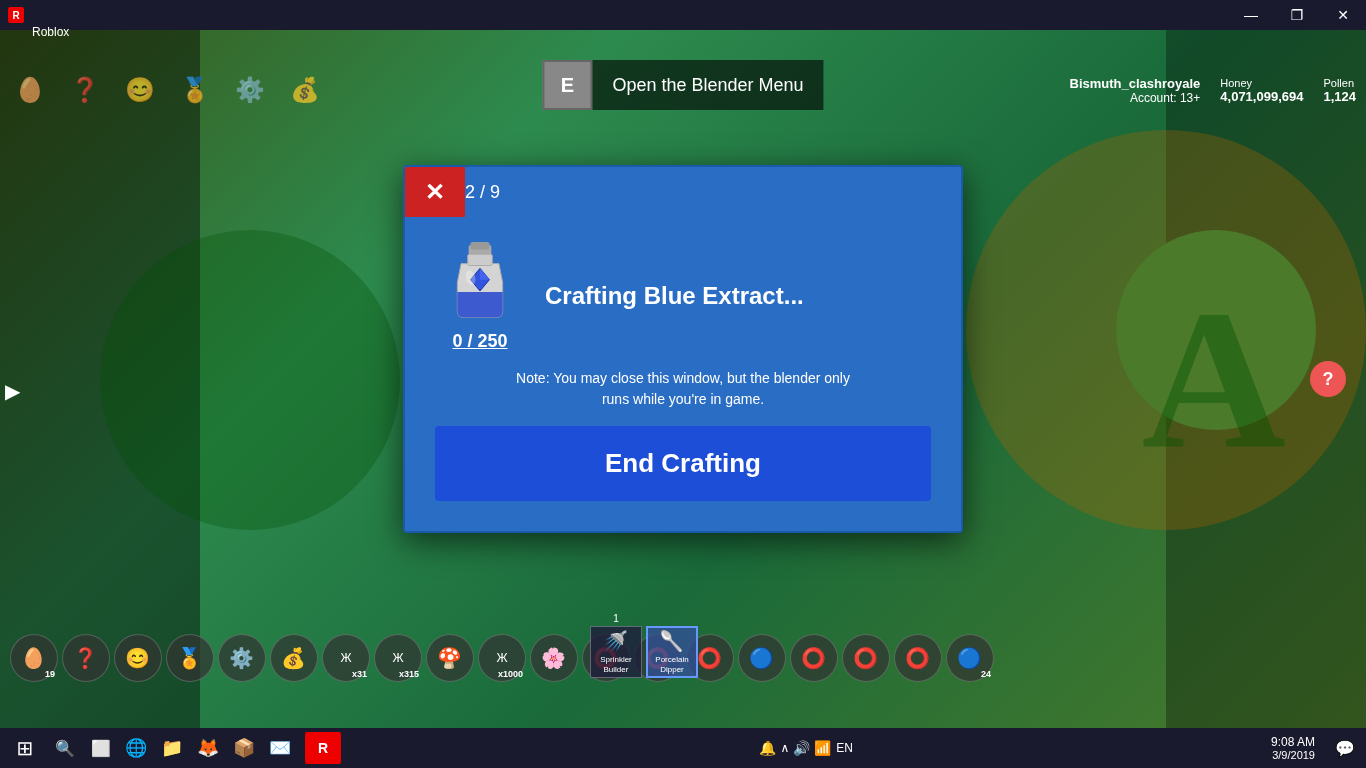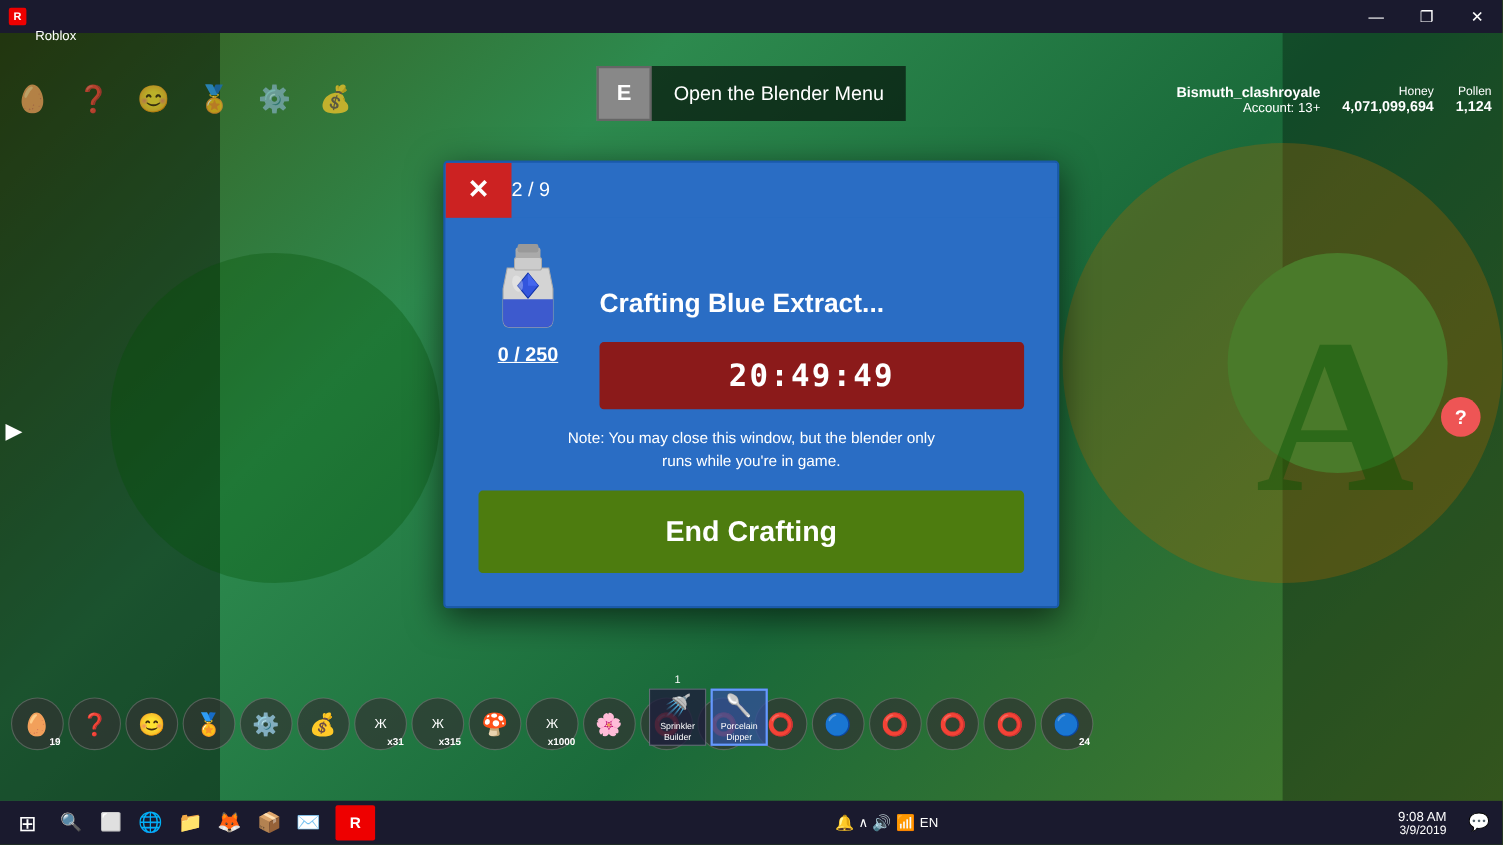--- a/index.html
+++ b/index.html
@@ -127,21 +127,21 @@
       align-items: center;
       gap: 20px;
     }
     #user-info {
       text-align: right;
       color: white;
       font-size: 12px;
     }
     #user-name { font-weight: bold; font-size: 13px; }
     #honey-info, #pollen-info {
-      text-align: right;
+      text-align: left;
       color: white;
     }
     .stat-label { font-size: 11px; }
     .stat-value { font-size: 13px; font-weight: bold; }
 
     
     #open-blender-btn {
       position: absolute;
       top: 30px;
       left: 50%;
@@ -332,21 +332,21 @@
       color: white;
       font-size: 14px;
       margin-bottom: 16px;
       line-height: 1.5;
     }
 
     #end-crafting-btn {
       display: block;
       width: 100%;
       padding: 22px;
-      background: #4d7c0f;
+      background: #1d4ed8;
       color: white;
       font-size: 26px;
       font-weight: bold;
       text-align: center;
       border: none;
       border-radius: 4px;
       cursor: pointer;
     }
 
     
@@ -565,23 +565,20 @@
                 <polygon points="40,30 50,42 40,42" fill="#4466ee"></polygon>
 
                 <ellipse cx="30" cy="40" rx="5" ry="8" fill="rgba(255,255,255,0.3)" transform="rotate(-15 30 40)"></ellipse>
               </svg>
             </div>
             <div id="item-count">0 / 250</div>
           </div>
 
           <div id="crafting-info">
             <div id="crafting-name">Crafting Blue Extract...</div>
-            <div id="timer-bar">
-              <div id="timer-text">20:49:49</div>
-            </div>
           </div>
         </div>
 
         <div id="modal-note">Note: You may close this window, but the blender only<br>runs while you're in game.</div>
 
         <button id="end-crafting-btn">End Crafting</button>
       </div>
     </div>
   </div>
 

